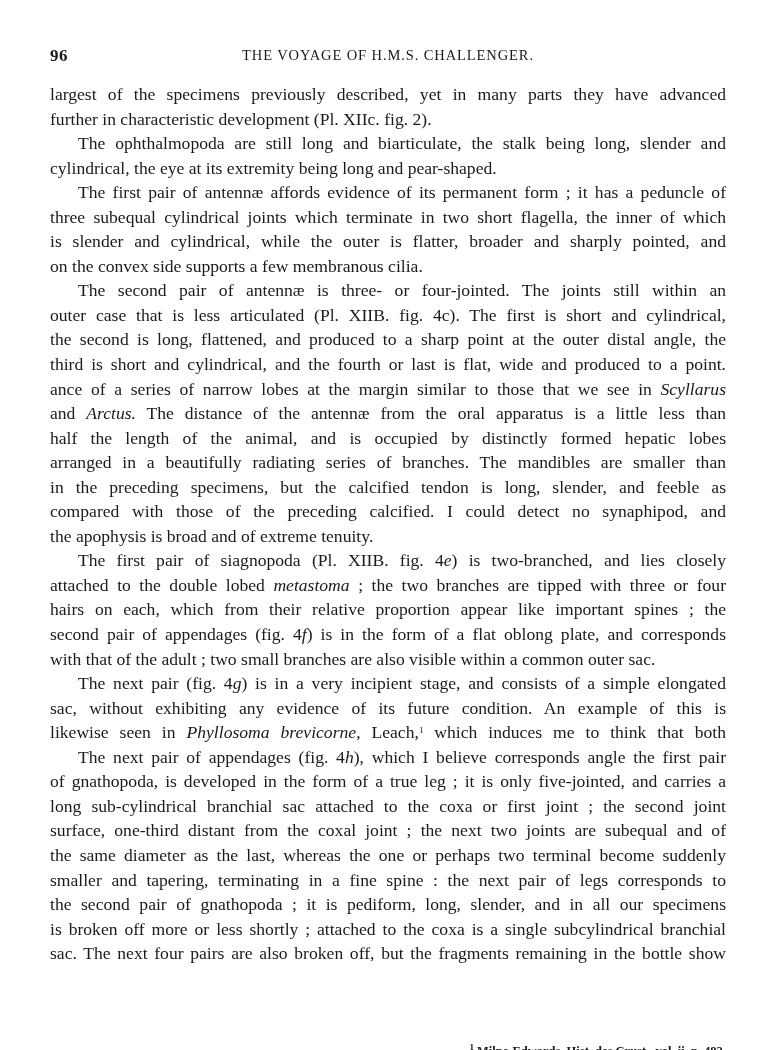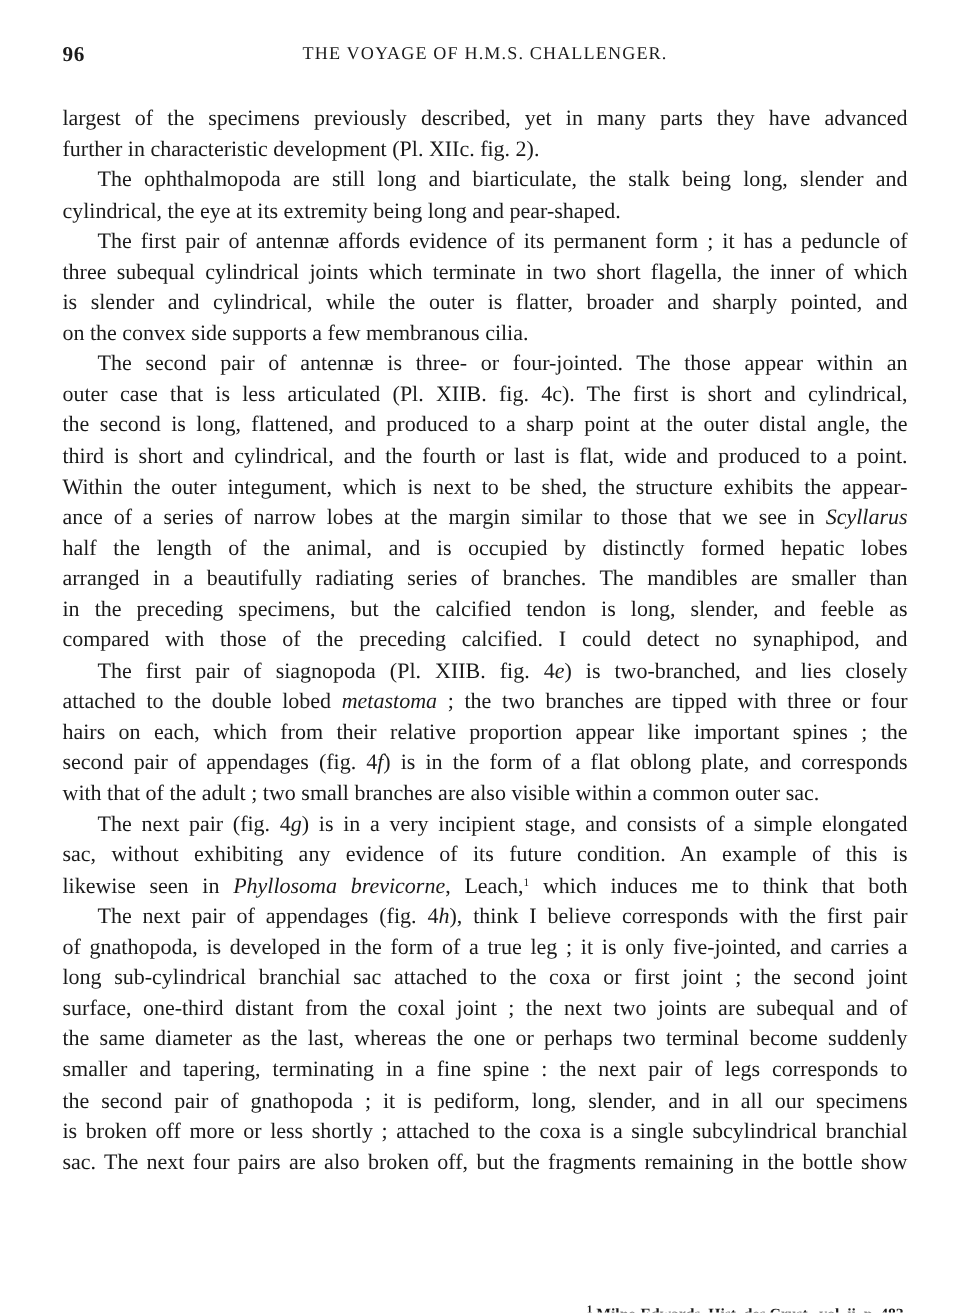--- a/index.html
+++ b/index.html
@@ -1,18 +1,18 @@
 <!DOCTYPE html>
 <html><head>
 <meta charset="utf-8">
 <style>
   html, body { margin: 0; padding: 0; background: #ffffff; }
   body { width: 776px; height: 1050px; position: relative; overflow: hidden; color: #1a1a1a; }
   .page { position: absolute; left: 50px; top: 0; width: 676px; font-family: "Liberation Serif", "DejaVu Serif", serif; }
-  .header { position: absolute; top: 34px; left: 0; width: 676px; height: 24px; }
+  .header { position: absolute; top: 46px; left: 0; width: 676px; height: 24px; }
   .page-num { position: absolute; left: 0; top: 0; font-size: 17px; font-weight: bold; letter-spacing: 0.5px; }
   .running-title { position: absolute; left: 0; width: 676px; top: 1px; text-align: center; font-size: 14.5px; letter-spacing: 0.9px; }
   .body { position: absolute; top: 82px; left: 0; width: 676px; font-size: 17.6px; line-height: 24.55px; }
   .line { display: block; white-space: nowrap; text-align: justify; text-align-last: justify; height: 24.55px; }
   .line.last { text-align-last: left; font-family: Liberation Serif, serif; }
   .line.indent { padding-left: 28px; }
   .line i { }
   .footnote { position: absolute; top: 1044px; left: 0; width: 676px; text-align: right; font-size: 12.5px; font-weight: bold; }
   sup { font-size: 9px; vertical-align: top; position: relative; top: -2px; }
 </style>
@@ -27,39 +27,40 @@
 
   <div class="body" id="body-text">
       <span class="line"><span>largest of the specimens previously described, yet in many parts they have advanced</span></span>
       <span class="line last"><span>further in characteristic development (Pl. XIIc. fig. 2).</span></span>
       <span class="line indent"><span>The ophthalmopoda are still long and biarticulate, the stalk being long, slender and</span></span>
       <span class="line last"><span>cylindrical, the eye at its extremity being long and pear-shaped.</span></span>
       <span class="line indent"><span>The first pair of antennæ affords evidence of its permanent form ; it has a peduncle of</span></span>
       <span class="line"><span>three subequal cylindrical joints which terminate in two short flagella, the inner of which</span></span>
       <span class="line"><span>is slender and cylindrical, while the outer is flatter, broader and sharply pointed, and</span></span>
       <span class="line last"><span>on the convex side supports a few membranous cilia.</span></span>
-      <span class="line indent"><span>The second pair of antennæ is three- or four-jointed.  The those appear within an</span></span>
+      <span class="line indent"><span>The second pair of antennæ is three- or four-jointed.  The joints still within an</span></span>
       <span class="line"><span>outer case that is less articulated (Pl. XIIB. fig. 4c).  The first is short and cylindrical,</span></span>
       <span class="line"><span>the second is long, flattened, and produced to a sharp point at the outer distal angle, the</span></span>
       <span class="line"><span>third is short and cylindrical, and the fourth or last is flat, wide and produced to a point.</span></span>
-      <span class="line"><span>Within the outer integument, which is next to be shed, the structure exhibits the appear-</span></span>
       <span class="line"><span>ance of a series of narrow lobes at the margin similar to those that we see in </span><i>Scyllarus</i></span>
+      <span class="line"><span>and </span><i>Arctus.</i><span>  The distance of the antennæ from the oral apparatus is a little less than</span></span>
       <span class="line"><span>half the length of the animal, and is occupied by distinctly formed hepatic lobes</span></span>
       <span class="line"><span>arranged in a beautifully radiating series of branches.  The mandibles are smaller than</span></span>
       <span class="line"><span>in the preceding specimens, but the calcified tendon is long, slender, and feeble as</span></span>
       <span class="line"><span>compared with those of the preceding calcified.  I could detect no synaphipod, and</span></span>
+      <span class="line last"><span>the apophysis is broad and of extreme tenuity.</span></span>
       <span class="line indent"><span>The first pair of siagnopoda (Pl. XIIB. fig. 4</span><i>e</i><span>) is two-branched, and lies closely</span></span>
       <span class="line"><span>attached to the double lobed </span><i>metastoma</i><span> ; the two branches are tipped with three or four</span></span>
       <span class="line"><span>hairs on each, which from their relative proportion appear like important spines ; the</span></span>
       <span class="line"><span>second pair of appendages (fig. 4</span><i>f</i><span>) is in the form of a flat oblong plate, and corresponds</span></span>
       <span class="line last"><span>with that of the adult ; two small branches are also visible within a common outer sac.</span></span>
       <span class="line indent"><span>The next pair (fig. 4</span><i>g</i><span>) is in a very incipient stage, and consists of a simple elongated</span></span>
       <span class="line"><span>sac, without exhibiting any evidence of its future condition.  An example of this is</span></span>
       <span class="line"><span>likewise seen in </span><i>Phyllosoma brevicorne</i><span>, Leach,</span><sup>1</sup><span> which induces me to think that both</span></span>
-      <span class="line indent"><span>The next pair of appendages (fig. 4</span><i>h</i><span>), think I believe corresponds with the first pair</span></span>
+      <span class="line indent"><span>The next pair of appendages (fig. 4</span><i>h</i><span>), which I believe corresponds angle the first pair</span></span>
       <span class="line"><span>of gnathopoda, is developed in the form of a true leg ; it is only five-jointed, and carries a</span></span>
       <span class="line"><span>long sub-cylindrical branchial sac attached to the coxa or first joint ; the second joint</span></span>
       <span class="line"><span>surface, one-third distant from the coxal joint ; the next two joints are subequal and of</span></span>
       <span class="line"><span>the same diameter as the last, whereas the one or perhaps two terminal become suddenly</span></span>
       <span class="line"><span>smaller and tapering, terminating in a fine spine : the next pair of legs corresponds to</span></span>
       <span class="line"><span>the second pair of gnathopoda ; it is pediform, long, slender, and in all our specimens</span></span>
       <span class="line"><span>is broken off more or less shortly ; attached to the coxa is a single subcylindrical branchial</span></span>
       <span class="line"><span>sac.  The next four pairs are also broken off, but the fragments remaining in the bottle show</span></span>
     </div>
 

